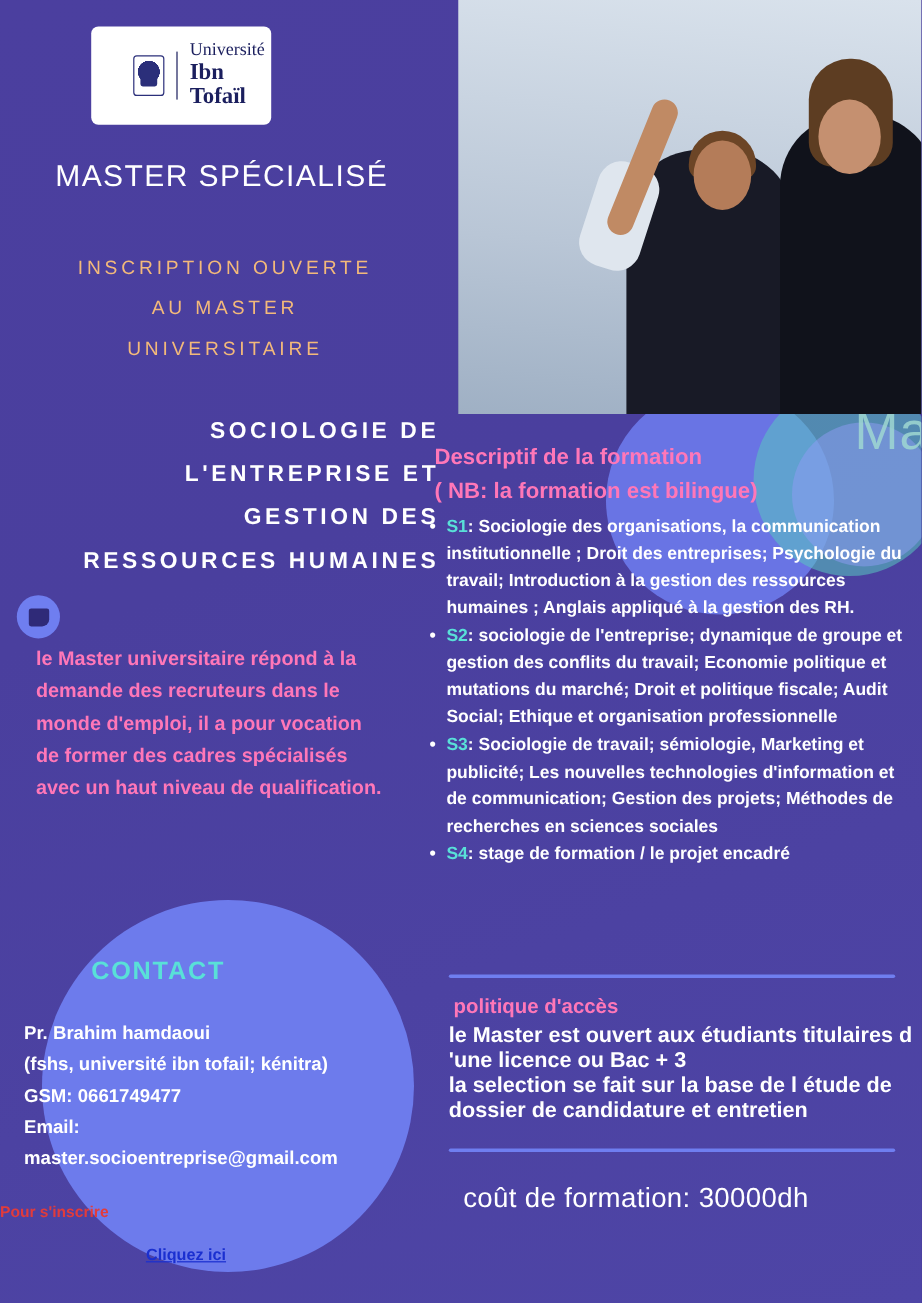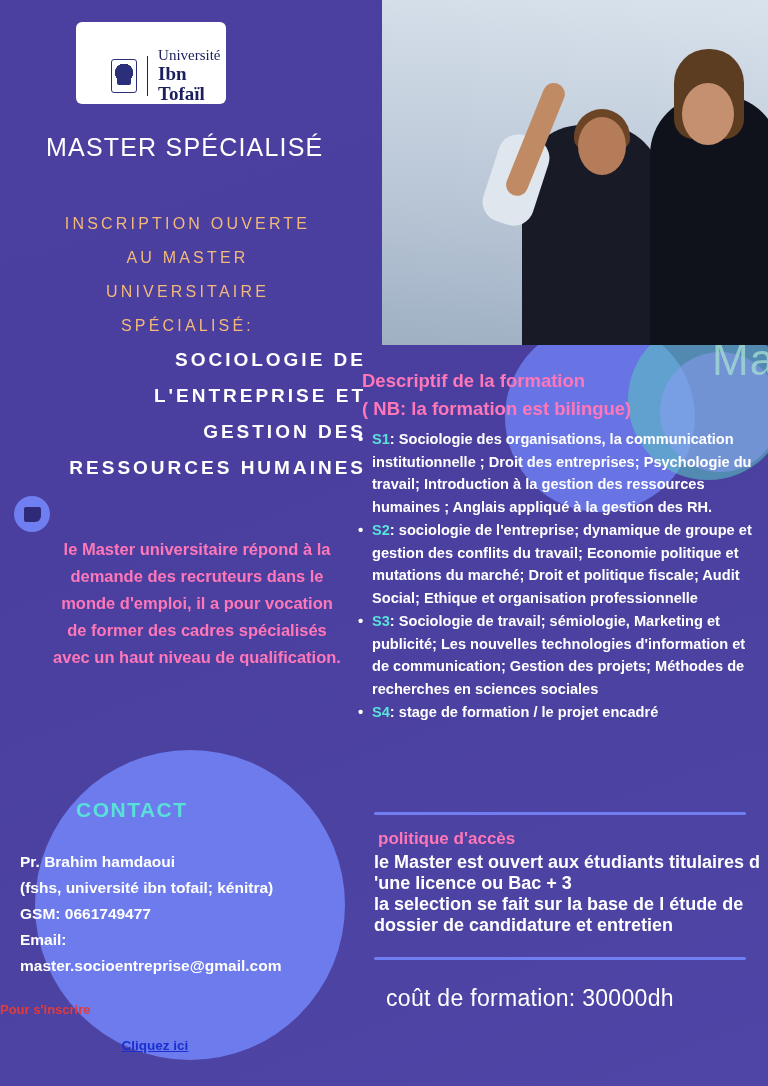--- a/index.html
+++ b/index.html
@@ -110,21 +110,21 @@
   .sleeve { position:absolute; left:108px; bottom:120px; width:52px; height:90px; background:#dfe6ee; border-radius:20px; transform: rotate(18deg);}
 
   
   #logo-box {
     position: absolute;
     left: 76px; top: 22px;
     width: 150px; height: 82px;
     background: #ffffff;
     border-radius: 6px;
     display: flex;
-    align-items: flex-end;
+    align-items: center;
     justify-content: center;
     padding-left: 30px;
   }
   #logo-inner { display: flex; align-items: center; gap: 6px; padding: 0 8px; }
   #logo-mark {
     width: 26px; height: 34px;
     background: radial-gradient(circle at 50% 40%, #2b2f7a 0 40%, #ffffff 41% 100%);
     border: 1px solid #2b2f7a;
     border-radius: 3px;
     position: relative;
@@ -181,23 +181,22 @@
     display: flex; align-items: center; justify-content: center;
   }
   #quote-icon .glyph {
     width: 17px; height: 15px;
     background: #2f2a78;
     border-radius: 2px 2px 6px 2px;
   }
 
   #intro-text {
     position: absolute;
-    left: 52px; top: 536px;
+    left: 30px; top: 536px;
     width: 290px;
-    text-align: center;
     color: #ff77b8;
     font-size: 16.5px;
     font-weight: bold;
     line-height: 27px;
   }
 
   #contact-title {
     position: absolute;
     left: 76px; top: 798px;
     color: #59e0d8;
@@ -337,21 +336,20 @@
       </div>
     </div>
   </div>
 
   <div id="master-title">MASTER SPÉCIALISÉ</div>
 
   <div id="inscription">
     <div>INSCRIPTION OUVERTE</div>
     <div>AU MASTER</div>
     <div>UNIVERSITAIRE</div>
-    <div>SPÉCIALISÉ:</div>
   </div>
 
   <div id="program-title">
     <div>SOCIOLOGIE DE</div>
     <div>L'ENTREPRISE ET</div>
     <div>GESTION DES</div>
     <div>RESSOURCES HUMAINES</div>
   </div>
 
   <div id="quote-icon">

